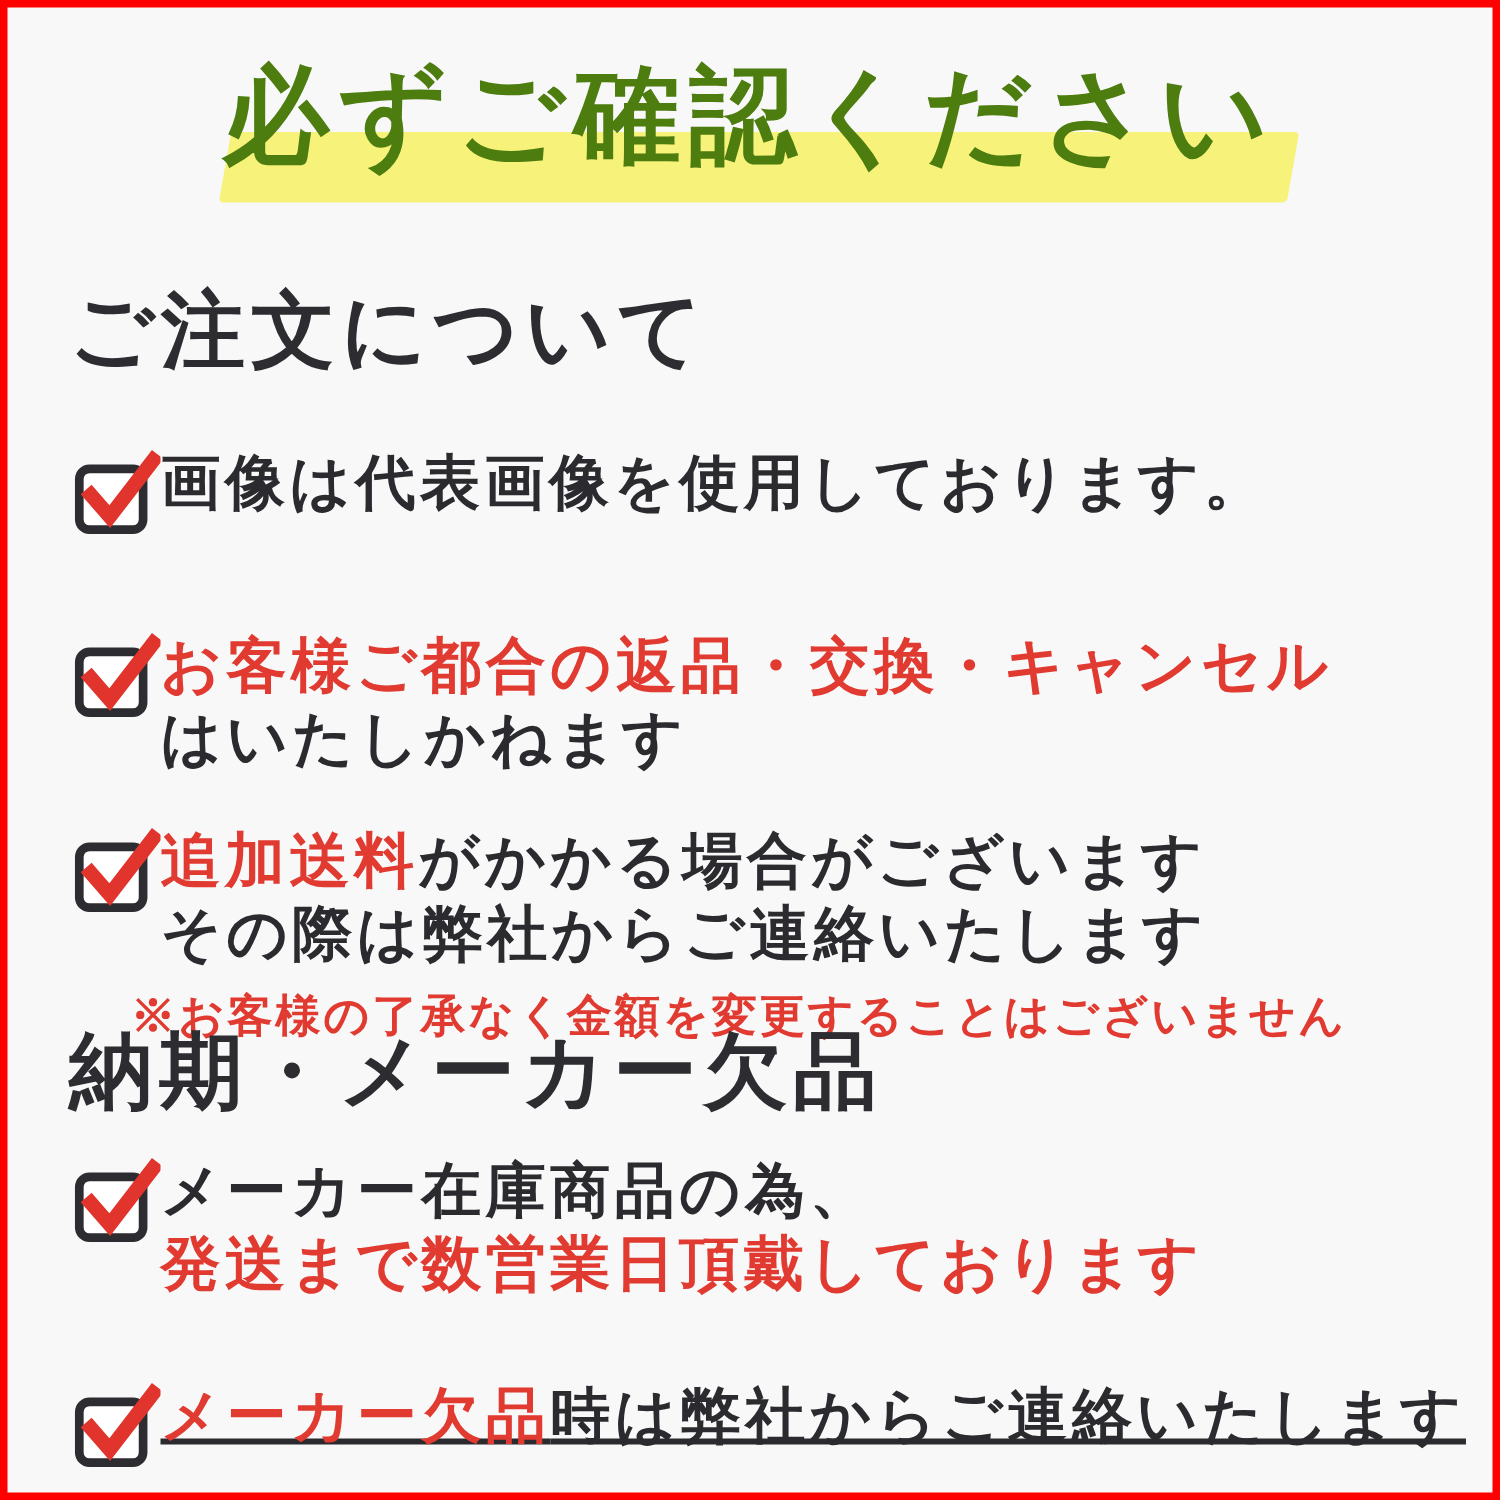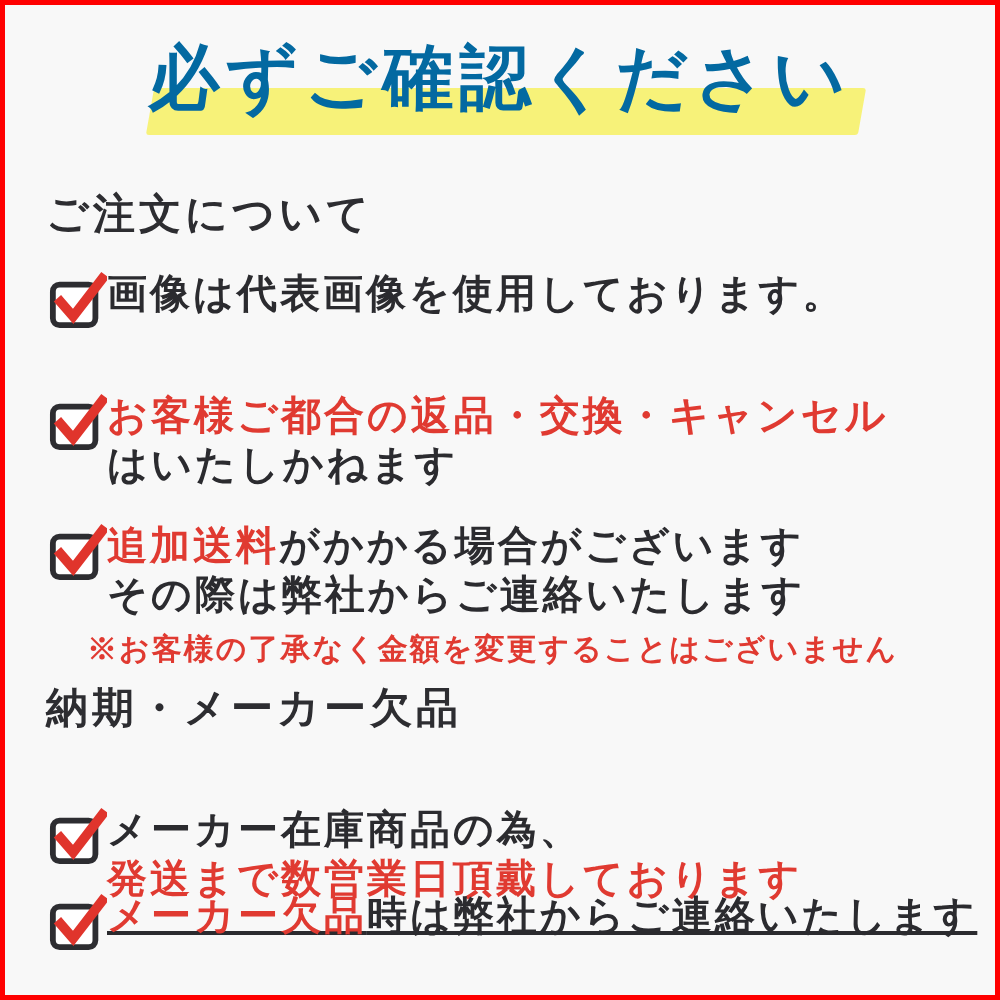--- a/index.html
+++ b/index.html
@@ -33,47 +33,48 @@
     border-radius: 3px;
   }
   .page-title {
     position: absolute;
     top: 38px; left: 0; right: 0;
     text-align: center;
     font-size: 71px;
     font-weight: bold;
     letter-spacing: 6px;
     line-height: 1;
-    color: #0369a1;
+    color: #4d7c0f;
     white-space: nowrap;
   }
   
   .section-heading {
     position: absolute;
     left: 41px;
-    font-size: 42px;
+    font-size: 56px;
     font-weight: bold;
     letter-spacing: 4px;
     line-height: 1.1;
     color: #2d2d31;
     white-space: nowrap;
   }
   .heading-order  { top: 186px; }
   .heading-stock  { top: 680px; }
   
   .item {
     position: absolute;
     left: 44px;
     display: flex;
     align-items: flex-start;
+    margin-top: 28px;
   }
   .item-1 { top: 264px; }
   .item-2 { top: 386px; }
   .item-3 { top: 516px; }
-  .item-4 { top: 800px; }
+  .item-4 { top: 736px; }
   .item-5 { top: 886px; text-decoration: underline; }
   .cb-icon { width: 58px; height: 58px; flex: 0 0 58px; margin-right: 0px; margin-top: 2px; }
   .lines { display: flex; flex-direction: column; }
   .line {
     font-size: 40px;
     font-weight: bold;
     letter-spacing: 3px;
     line-height: 49px;
     white-space: nowrap;
   }

